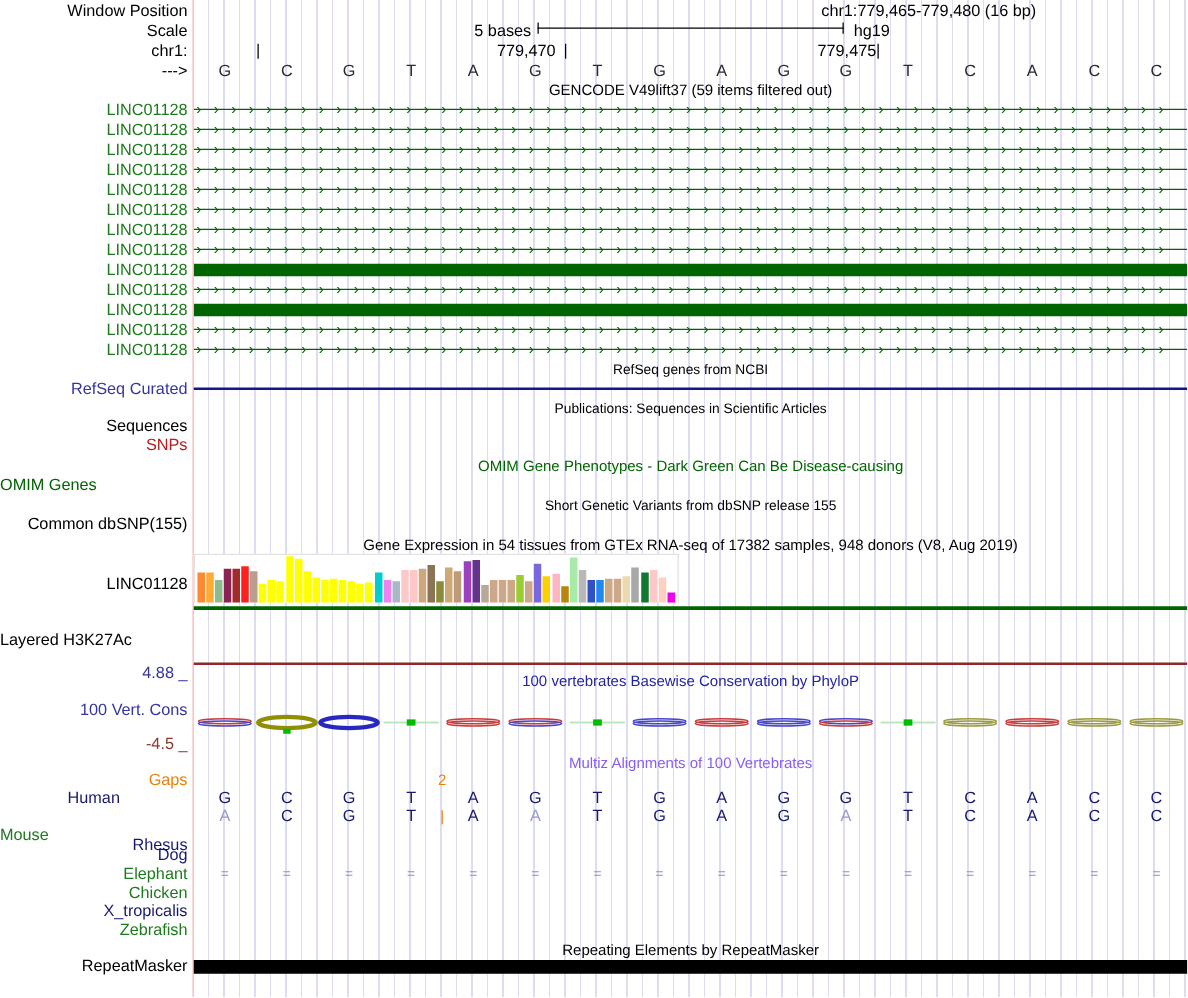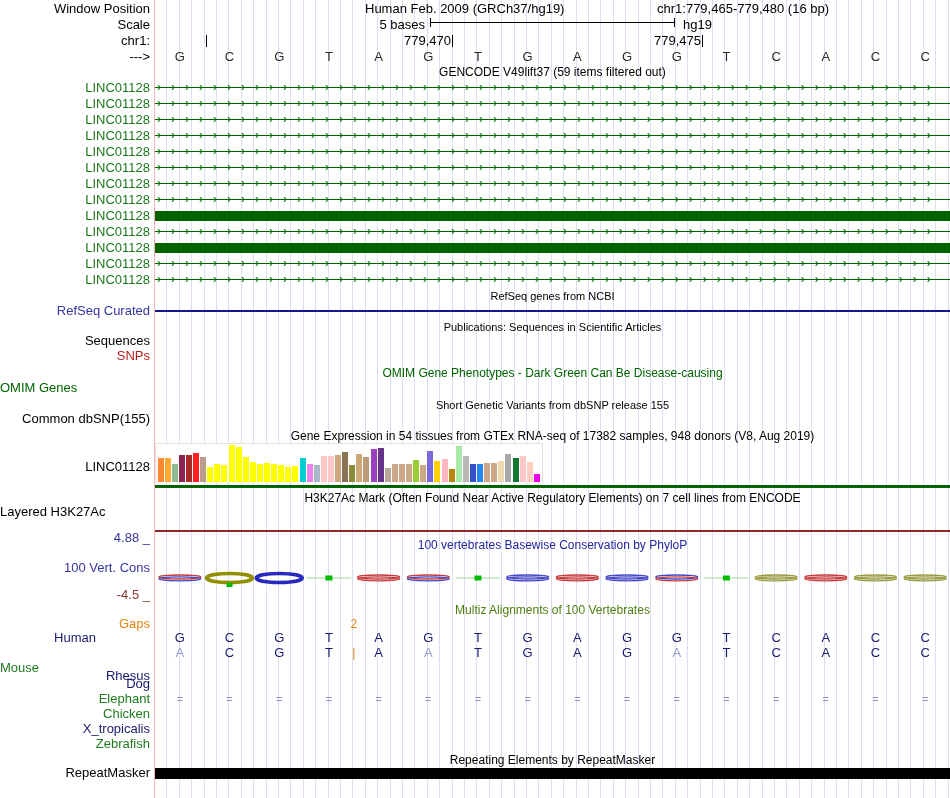--- a/index.html
+++ b/index.html
@@ -12,30 +12,29 @@
   .hdr{font-size:13px;line-height:16px;white-space:nowrap;}
   .tick{width:1px;background:#000;}
 </style>
 </head>
 <body>
 
 <div id="screen">
   <div id="grid" class="abs"></div>
   <div id="left-guide" class="abs"></div>
 
-  <span class="abs hdr" style="left:365px;top:1px">Human Feb. 2009 (GRCh37/hg19)</span>
   <span class="abs hdr" style="left:657px;top:1px">chr1:779,465-779,480 (16 bp)</span>
 
   <span class="abs hdr" style="left:340px;top:17px;width:85px;text-align:right">5 bases</span>
   <div class="abs" style="left:430px;top:22px;width:245px;height:1px;background:#000"></div>
   <div class="abs tick" style="left:430px;top:18px;height:9px"></div>
   <div class="abs tick" style="left:674px;top:18px;height:9px"></div>
   <span class="abs hdr" style="left:683px;top:17px">hg19</span>
 
-  <span class="abs hdr" style="left:391px;top:33px;width:60px;text-align:right">779,470</span>
+  <span class="abs hdr" style="left:391px;top:33px;width:60px;text-align:center">779,470</span>
   <div class="abs tick" style="left:452px;top:35px;height:12px"></div>
   <span class="abs hdr" style="left:641px;top:33px;width:60px;text-align:right">779,475</span>
   <div class="abs tick" style="left:702px;top:35px;height:12px"></div>
   <div class="abs tick" style="left:206px;top:35px;height:12px"></div>
 
   <div class="abs" style="left:155px;top:310px;width:795px;height:2px;background:#15158c"></div>
   <div class="abs" style="left:155px;top:485px;width:795px;height:3px;background:#006400"></div>
   <div class="abs" style="left:155px;top:530px;width:795px;height:2px;background:#8a2a2a"></div>
   <div class="abs" style="left:155px;top:768px;width:795px;height:11px;background:#000"></div>
 
@@ -167,23 +166,22 @@
     <div class="abs" style="left: 0px; top: 706px; width: 150px; height: 16px; line-height: 16px; font-size: 13px; text-align: right; white-space: nowrap; color: rgb(30, 122, 30);">Chicken</div>
     <div class="abs" style="left: 0px; top: 721px; width: 150px; height: 16px; line-height: 16px; font-size: 13px; text-align: right; white-space: nowrap; color: rgb(24, 24, 110);">X_tropicalis</div>
     <div class="abs" style="left: 0px; top: 736px; width: 150px; height: 16px; line-height: 16px; font-size: 13px; text-align: right; white-space: nowrap; color: rgb(30, 122, 30);">Zebrafish</div>
     <div class="abs" style="left: 0px; top: 765px; width: 150px; height: 16px; line-height: 16px; font-size: 13px; text-align: right; white-space: nowrap; color: rgb(0, 0, 0);">RepeatMasker</div>
     <div class="abs" style="left: 155px; top: 64px; width: 795px; height: 16px; line-height: 16px; font-size: 12px; text-align: center; white-space: nowrap; color: rgb(0, 0, 0);">GENCODE V49lift37 (59 items filtered out)</div>
     <div class="abs" style="left: 155px; top: 288px; width: 795px; height: 16px; line-height: 16px; font-size: 11px; text-align: center; white-space: nowrap; color: rgb(0, 0, 0);">RefSeq genes from NCBI</div>
     <div class="abs" style="left: 155px; top: 319px; width: 795px; height: 16px; line-height: 16px; font-size: 11px; text-align: center; white-space: nowrap; color: rgb(0, 0, 0);">Publications: Sequences in Scientific Articles</div>
     <div class="abs" style="left: 155px; top: 365px; width: 795px; height: 16px; line-height: 16px; font-size: 12px; text-align: center; white-space: nowrap; color: rgb(0, 100, 0);">OMIM Gene Phenotypes - Dark Green Can Be Disease-causing</div>
     <div class="abs" style="left: 155px; top: 397px; width: 795px; height: 16px; line-height: 16px; font-size: 11px; text-align: center; white-space: nowrap; color: rgb(0, 0, 0);">Short Genetic Variants from dbSNP release 155</div>
     <div class="abs" style="left: 155px; top: 428px; width: 795px; height: 16px; line-height: 16px; font-size: 12px; text-align: center; white-space: nowrap; color: rgb(0, 0, 0);">Gene Expression in 54 tissues from GTEx RNA-seq of 17382 samples, 948 donors (V8, Aug 2019)</div>
-    <div class="abs" style="left: 155px; top: 490px; width: 795px; height: 16px; line-height: 16px; font-size: 12px; text-align: center; white-space: nowrap; color: rgb(0, 0, 0);">H3K27Ac Mark (Often Found Near Active Regulatory Elements) on 7 cell lines from ENCODE</div>
     <div class="abs" style="left: 155px; top: 537px; width: 795px; height: 16px; line-height: 16px; font-size: 12px; text-align: center; white-space: nowrap; color: rgb(36, 36, 160);">100 vertebrates Basewise Conservation by PhyloP</div>
-    <div class="abs" style="left: 155px; top: 602px; width: 795px; height: 16px; line-height: 16px; font-size: 12px; text-align: center; white-space: nowrap; color: #4d7c0f;">Multiz Alignments of 100 Vertebrates</div>
+    <div class="abs" style="left: 155px; top: 602px; width: 795px; height: 16px; line-height: 16px; font-size: 12px; text-align: center; white-space: nowrap; color: #8b5cf6;">Multiz Alignments of 100 Vertebrates</div>
     <div class="abs" style="left: 155px; top: 752px; width: 795px; height: 16px; line-height: 16px; font-size: 12px; text-align: center; white-space: nowrap; color: rgb(0, 0, 0);">Repeating Elements by RepeatMasker</div>
     <div class="abs" style="left: 169.844px; top: 49px; width: 20px; text-align: center; font-size: 13px; line-height: 16px; color: rgb(42, 42, 42);">G</div>
     <div class="abs" style="left: 219.531px; top: 49px; width: 20px; text-align: center; font-size: 13px; line-height: 16px; color: rgb(42, 42, 42);">C</div>
     <div class="abs" style="left: 269.219px; top: 49px; width: 20px; text-align: center; font-size: 13px; line-height: 16px; color: rgb(42, 42, 42);">G</div>
     <div class="abs" style="left: 318.906px; top: 49px; width: 20px; text-align: center; font-size: 13px; line-height: 16px; color: rgb(42, 42, 42);">T</div>
     <div class="abs" style="left: 368.594px; top: 49px; width: 20px; text-align: center; font-size: 13px; line-height: 16px; color: rgb(42, 42, 42);">A</div>
     <div class="abs" style="left: 418.281px; top: 49px; width: 20px; text-align: center; font-size: 13px; line-height: 16px; color: rgb(42, 42, 42);">G</div>
     <div class="abs" style="left: 467.969px; top: 49px; width: 20px; text-align: center; font-size: 13px; line-height: 16px; color: rgb(42, 42, 42);">T</div>
     <div class="abs" style="left: 517.656px; top: 49px; width: 20px; text-align: center; font-size: 13px; line-height: 16px; color: rgb(42, 42, 42);">G</div>
     <div class="abs" style="left: 567.344px; top: 49px; width: 20px; text-align: center; font-size: 13px; line-height: 16px; color: rgb(42, 42, 42);">A</div>

